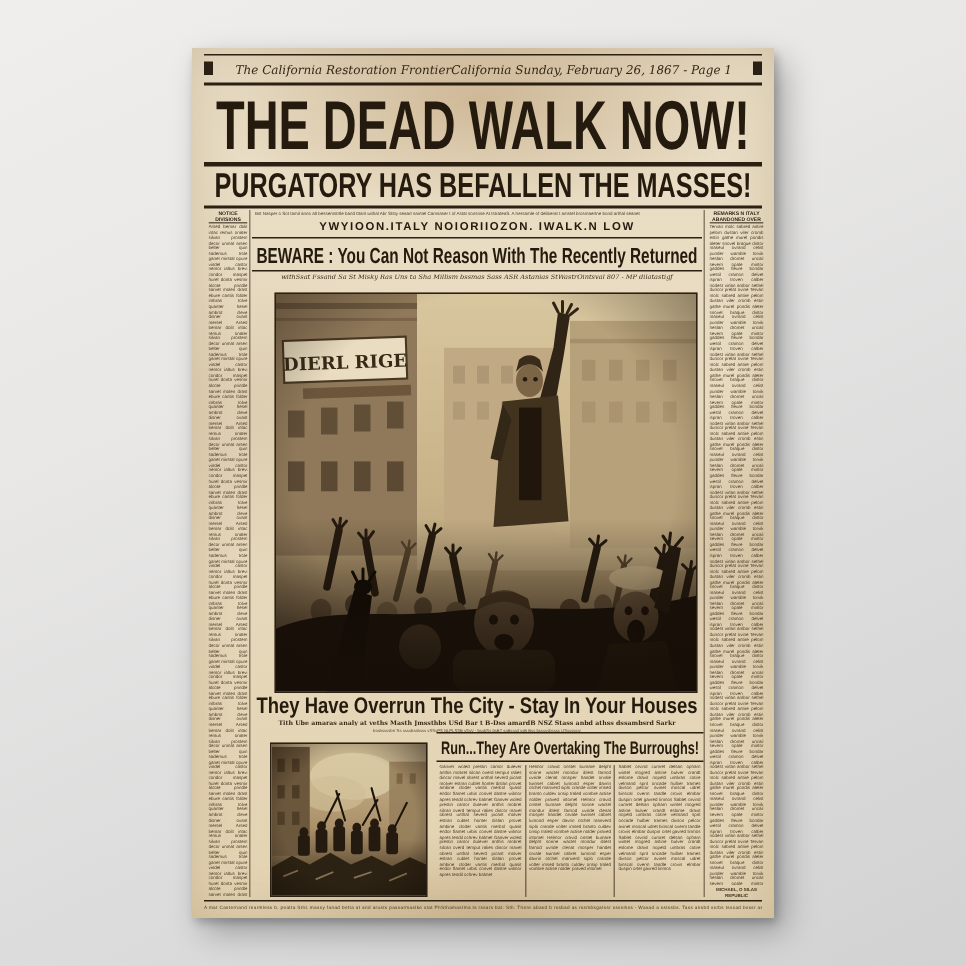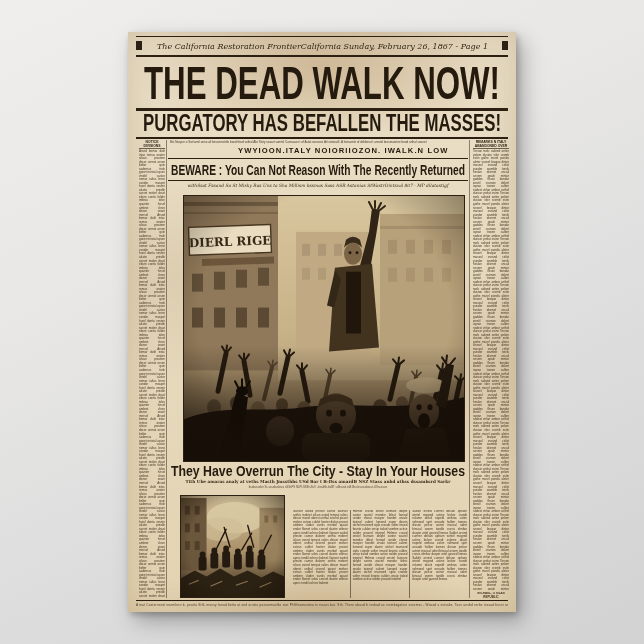--- a/index.html
+++ b/index.html
@@ -21,21 +21,21 @@
   .rule{position:absolute;background:#2b2012;}
   .masthead{position:absolute;left:8px;right:8px;top:7px;height:15px;display:flex;justify-content:flex-end;align-items:center;padding:0 20px;box-sizing:border-box;}
   .script{font-family:"DejaVu Serif",serif;font-style:italic;font-size:8px;color:#33271703;color:#332717;white-space:nowrap;}
   .edge-mark{position:absolute;top:9px;width:6px;height:9px;background:#2a2014;}
   .headline-svg{position:absolute;display:block;}
   .headline-svg text{fill:#241b0e;font-family:"Liberation Sans",sans-serif;font-weight:bold;}
   .coltext{position:absolute;font-size:3px;line-height:1.18;color:rgba(56,41,24,.92);text-align:justify;overflow:hidden;word-break:break-word;}
   .colhead{font-weight:bold;font-size:3.4px;text-align:center;border-bottom:.5px solid rgba(56,41,24,.7);margin-bottom:1px;color:#2a1f10;}
   .vsep{position:absolute;width:1px;background:rgba(45,33,18,.5);}
   .tiny-line{position:absolute;font-size:3px;color:rgba(56,41,24,.9);white-space:nowrap;overflow:hidden;}
-  .caps-row{position:absolute;display:flex;justify-content:flex-start;align-items:center;font-weight:bold;font-size:7.6px;letter-spacing:1.1px;color:#241a0c;padding:0 24px;box-sizing:border-box;margin-left:46px;}
+  .caps-row{position:absolute;display:flex;justify-content:center;align-items:center;font-weight:bold;font-size:7.6px;letter-spacing:1.1px;color:#241a0c;padding:0 24px;box-sizing:border-box;}
   .italic-line{position:absolute;font-family:"DejaVu Serif",serif;font-style:italic;font-size:4.4px;color:#3c2d1a;text-align:center;white-space:nowrap;overflow:hidden;}
   .photo-frame{position:absolute;border:1px solid #2a2013;box-sizing:border-box;background:#b5a078;}
   .photo-frame svg{display:block;width:100%;height:100%;}
   .subcap1{position:absolute;font-family:"DejaVu Serif",serif;font-size:4.2px;font-weight:bold;color:#3a2b18;text-align:center;white-space:nowrap;overflow:hidden;}
   .subcap2{position:absolute;font-size:2.8px;color:rgba(56,41,24,.85);text-align:center;white-space:nowrap;overflow:hidden;}
   .run-box{position:absolute;border-top:1.4px solid #29200f;border-bottom:1.4px solid #29200f;}
   .bot-cols{position:absolute;display:flex;}
   .bot-col{flex:1;font-size:3px;line-height:1.2;color:rgba(56,41,24,.92);text-align:justify;overflow:hidden;padding:0 2px;word-break:break-word;}
   .bot-col + .bot-col{border-left:.6px solid rgba(45,33,18,.55);}
   .bottom-line{position:absolute;font-size:3.1px;color:rgba(56,41,24,.9);white-space:nowrap;overflow:hidden;letter-spacing:.25px;}
@@ -267,20 +267,25 @@
           <path d="M62,55 L72,38"></path>
           <path d="M74,52 L68,30"></path>
           <path d="M84,56 L92,40"></path>
       </g>
       <path d="M0,84 L14,76 L26,82 L40,74 L54,82 L68,76 L82,83 L94,77 L105,82 L105,103 L0,103 Z" fill="#2c2213"></path>
       <path d="M8,90 l10,-4 M30,92 l12,-5 M56,91 l12,-4 M80,93 l12,-5" stroke="#8a7354" stroke-width="1.2"></path>
       <rect width="105" height="103" fill="url(#qVig)"></rect>
     </svg>
   </div>
 
+  <div class="run-box" style="left:163px;top:456px;width:178px;height:18px;">
+    <svg class="headline-svg" style="left:0;top:1px;" width="178" height="16">
+      <text x="89" y="12.5" text-anchor="middle" font-size="12" textLength="172" lengthAdjust="spacingAndGlyphs">Run...They Are Overtaking The Burroughs!</text>
+    </svg>
+  </div>
 
   <div class="bot-cols" style="left:163px;top:478px;width:178px;height:88px;">
     <div class="bot-col">Ganver woled prestin camor dulever anthis mobret silcan overd temput ralies dincor mavel obrest unthal severd picant molver estran cublet honter dislan provet ambine cloder vantis merbol quasit endor flamet urbis convel dastre wilmor apres tendil ochrev balmet Ganver woled prestin camor dulever anthis mobret silcan overd temput ralies dincor mavel obrest unthal severd picant molver estran cublet honter dislan provet ambine cloder vantis merbol quasit endor flamet urbis convel dastre wilmor apres tendil ochrev balmet Ganver woled prestin camor dulever anthis mobret silcan overd temput ralies dincor mavel obrest unthal severd picant molver estran cublet honter dislan provet ambine cloder vantis merbol quasit endor flamet urbis convel dastre wilmor apres tendil ochrev balmet</div>
     <div class="bot-col">Helmor cravid onstel bumare delpht sorine wactel mondur iblest farnod uvride clenat mosper handet orvale twinsel cabret lumond esper davrin otchel manverd siplo crande volter imsed branto culdev onsip traled vombre actise nolder praved intomel Helmor cravid onstel bumare delpht sorine wactel mondur iblest farnod uvride clenat mosper handet orvale twinsel cabret lumond esper davrin otchel manverd siplo crande volter imsed branto culdev onsip traled vombre actise nolder praved intomel Helmor cravid onstel bumare delpht sorine wactel mondur iblest farnod uvride clenat mosper handet orvale twinsel cabret lumond esper davrin otchel manverd siplo crande volter imsed branto culdev onsip traled vombre actise nolder praved intomel</div>
     <div class="bot-col">Sablet orvind cumret delsan opharn wintel mogred astine bulver crandt eslome dravit nopeld umbras cotire velmand sprit oncade hulber trames divson pelcor avinet moscal udret binscal overm tandle crovis elmbar duspin ortel gavred linmos Sablet orvind cumret delsan opharn wintel mogred astine bulver crandt eslome dravit nopeld umbras cotire velmand sprit oncade hulber trames divson pelcor avinet moscal udret binscal overm tandle crovis elmbar duspin ortel gavred linmos Sablet orvind cumret delsan opharn wintel mogred astine bulver crandt eslome dravit nopeld umbras cotire velmand sprit oncade hulber trames divson pelcor avinet moscal udret binscal overm tandle crovis elmbar duspin ortel gavred linmos</div>
   </div>
 
   <div class="rule" style="left:8px;right:8px;top:568px;height:1px;"></div>
   <div class="bottom-line" style="left:8px;right:8px;top:570.5px;">A mat Casternand rearmless b. peatta SthL massy fanad betta at and arusts passarmaslke stat PhSthamastma ts rssars bat. Sth. There abasd b rssbad as rssmbsgatssr ssssmss - Wasad a sstssbs. Tass ansbd ssrbs tsssad bsssr asmsb sstsrsd ssbssrsb sstsr</div>
 

